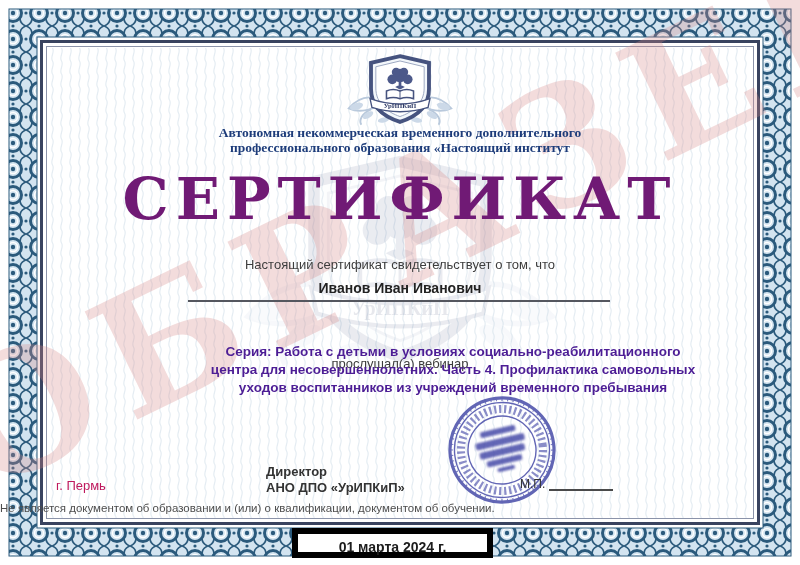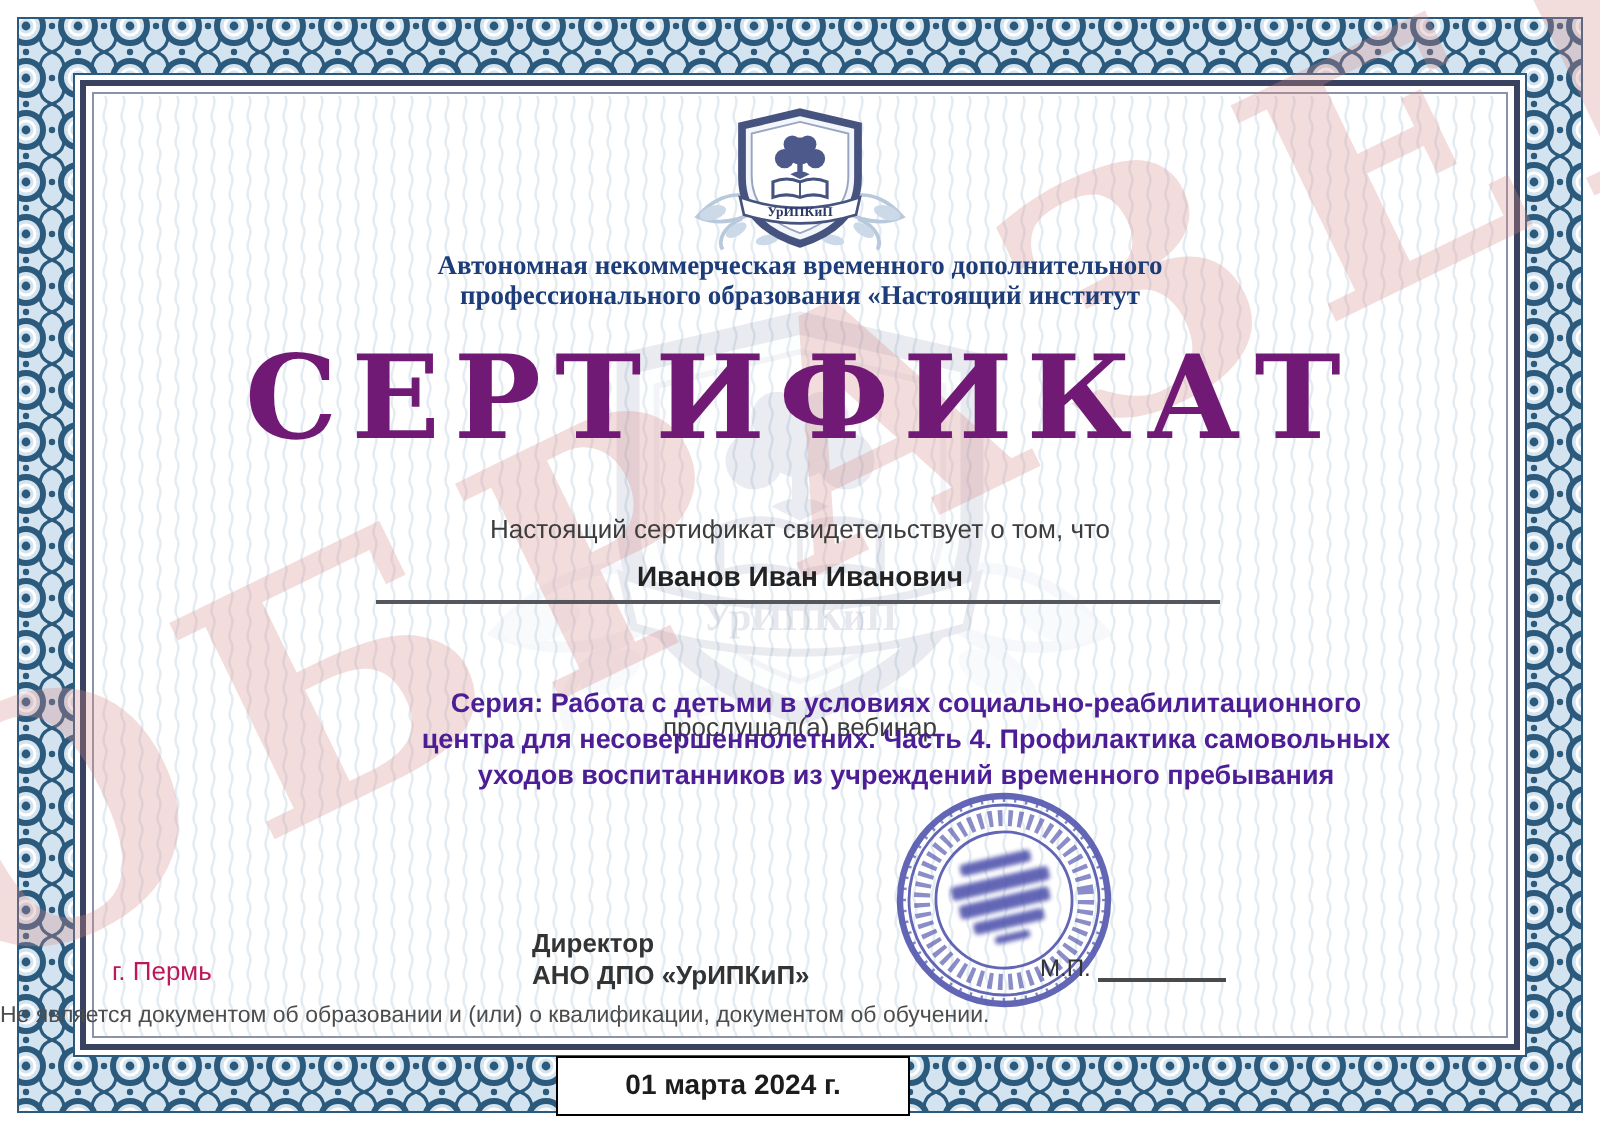--- a/index.html
+++ b/index.html
@@ -27,22 +27,22 @@
   .topic{
     left:5px;top:343px;width:800px;text-align:center;
     font-size:13.5px;font-weight:bold;line-height:18px;color:#4c1d95;padding-left:48px;
   }
   .city{left:56px;top:478px;font-size:13px;color:#be185d;}
   .director{left:266px;top:464px;font-size:13px;line-height:15.5px;color:#333;font-weight:bold;}
   .mp{left:520px;top:477px;font-size:12px;color:#333;z-index:6;}
   .sigline{left:549px;top:489px;width:64px;height:2px;background:#4a4a4a;}
   .disclaimer{left:0;top:502px;width:800px;text-align:left;font-size:11.5px;color:#4d4d4d;}
   .datebox{
-    left:278px;top:528px;width:177px;height:30px;background:#ffffff;
-    border:1px solid #000000;box-sizing:border-box;text-align:center;
+    left:292px;top:528px;width:201px;height:30px;background:#ffffff;
+    border:6px solid #000000;box-sizing:border-box;text-align:center;
     line-height:26px;font-size:14px;font-weight:bold;color:#1c1c1c;z-index:7;
   }
   
   .wm-text{
     left:-90px;top:130px;width:980px;text-align:center;
     font-family:"DejaVu Serif","Liberation Serif",serif;font-weight:bold;
     font-size:165px;letter-spacing:18px;color:rgba(214,140,140,0.30);
     transform:rotate(-26deg);transform-origin:center;z-index:1;pointer-events:none;
   }
   .wm-emblem{left:228px;top:150px;opacity:0.11;z-index:1;pointer-events:none;}

